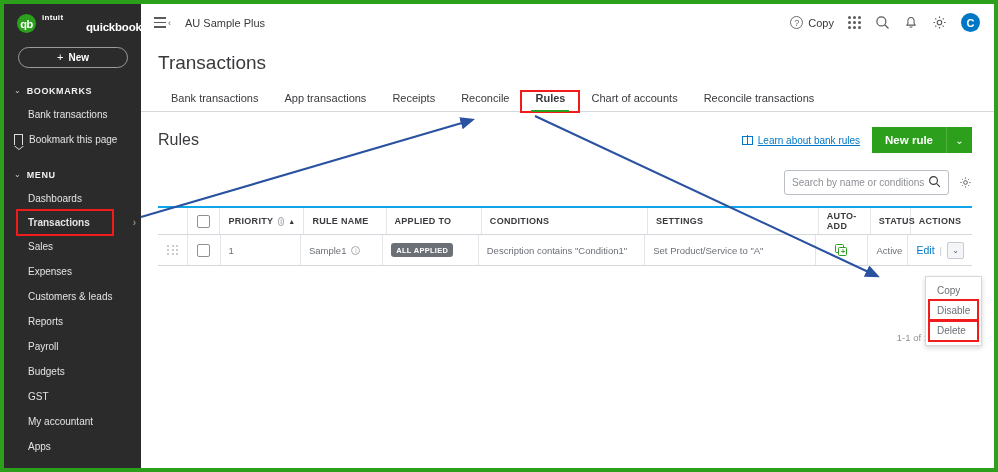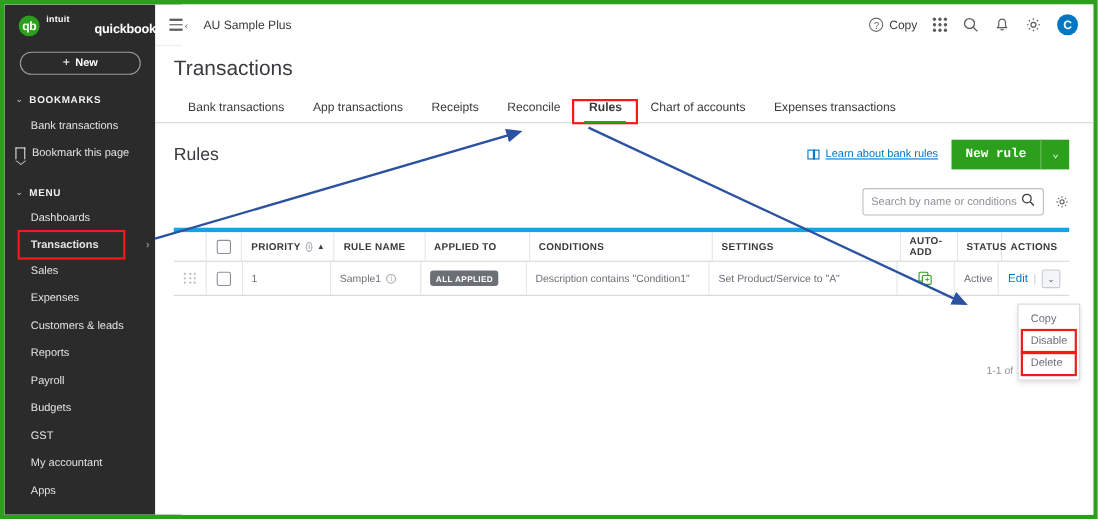--- a/index.html
+++ b/index.html
@@ -157,21 +157,21 @@
     padding: 15px 22px 0 17px;
   }
   .rules-h2 { font-size: 16px; color:#393a3d; }
   .rules-head-right { margin-left:auto; display:flex; align-items:center; gap:12px; }
   .learn-link {
     display:flex; align-items:center; gap:5px;
     font-size: 10px; color: #0077c5; text-decoration: underline; cursor:pointer;
   }
   .book-ico { width:11px; height:9px; border:1.3px solid #0077c5; position:relative; }
   .book-ico:after{content:"";position:absolute;left:4px;top:-1.3px;bottom:-1.3px;width:1.3px;background:#0077c5;}
-  .newrule-wrap { display:flex;font-family:Liberation Mono, monospace; }
+  .newrule-wrap { display:flex; }
   .newrule-btn {
     background:#2ca01c; color:#fff; font-size:11.5px; font-weight:bold;
     padding: 7px 13px; cursor:pointer; border:none;
   }
   .newrule-caret {
     background:#2ca01c; color:#fff; width:26px; display:flex; align-items:center; justify-content:center;
     border-left:1px solid #4cb23c; cursor:pointer; font-size:10px;
   }
 
   .search-row { display:flex; align-items:center; justify-content:flex-end; padding: 17px 22px 0 0; gap:10px;}
@@ -180,21 +180,21 @@
     display:flex; align-items:center; padding: 0 7px; background:#fff;
   }
   .search-box input {
     border:none; outline:none; flex:1; font-size:10px; color:#8d9096;
     font-family:"Liberation Sans", sans-serif; background:transparent;
   }
   .search-box input::placeholder { color:#8d9096; }
   .gear-sm { color:#5a5a5a; cursor:pointer; display:flex; }
 
   
-  .tbl { margin: 11px 22px 0 17px; border-top:4px solid #0ea5e9; }
+  .tbl { margin: 11px 22px 0 17px; border-top:2px solid #0ea5e9; }
   .trow { display:flex; border-bottom:1px solid #d4d7dc; }
   .thead .tcell {
     font-size:9px; font-weight:bold; color:#393a3d; letter-spacing:0.3px;
     height:26px; display:flex; align-items:center;
   }
   .tbody .tcell {
     font-size:9.5px; color:#6b6f76; height:30px; display:flex; align-items:center;
   }
   .tcell { padding: 0 8px; border-right:1px solid #e3e5e8; }
   .tcell:last-child { border-right:none; }
@@ -391,21 +391,21 @@
 
     <div class="page-title">Transactions</div>
 
     <div class="tabs">
       <div class="tab">Bank transactions</div>
       <div class="tab">App transactions</div>
       <div class="tab">Receipts</div>
       <div class="tab">Reconcile</div>
       <div class="tab active boxed">Rules</div>
       <div class="tab">Chart of accounts</div>
-      <div class="tab">Expenses transactions</div>
+      <div class="tab">Reconcile transactions</div>
     </div>
 
     <div class="rules-head">
       <div class="rules-h2">Rules</div>
       <div class="rules-head-right">
         <div class="learn-link">
           <span class="book-ico"></span>
           <span>Learn about bank rules</span>
         </div>
         <div class="newrule-wrap">

